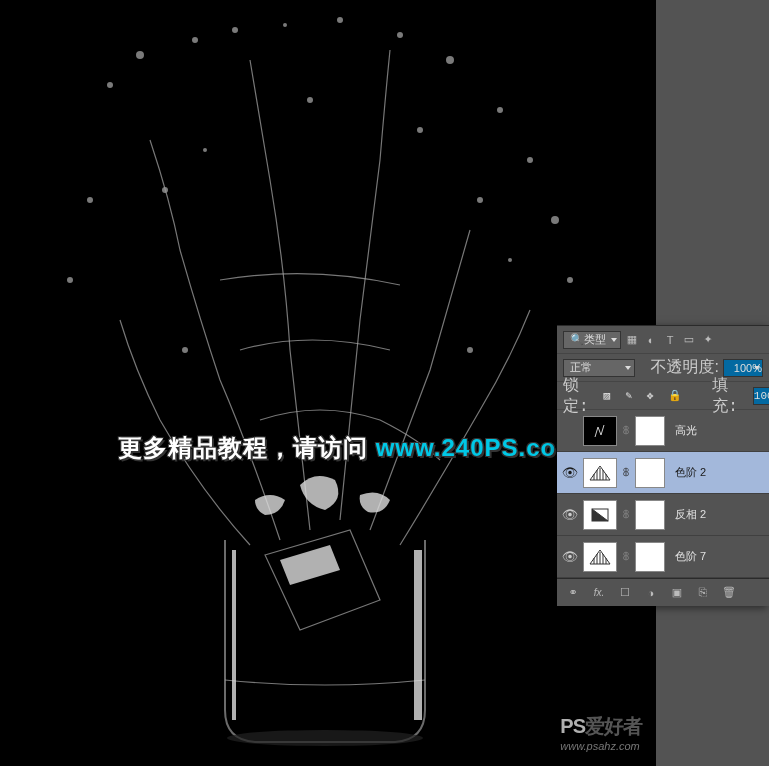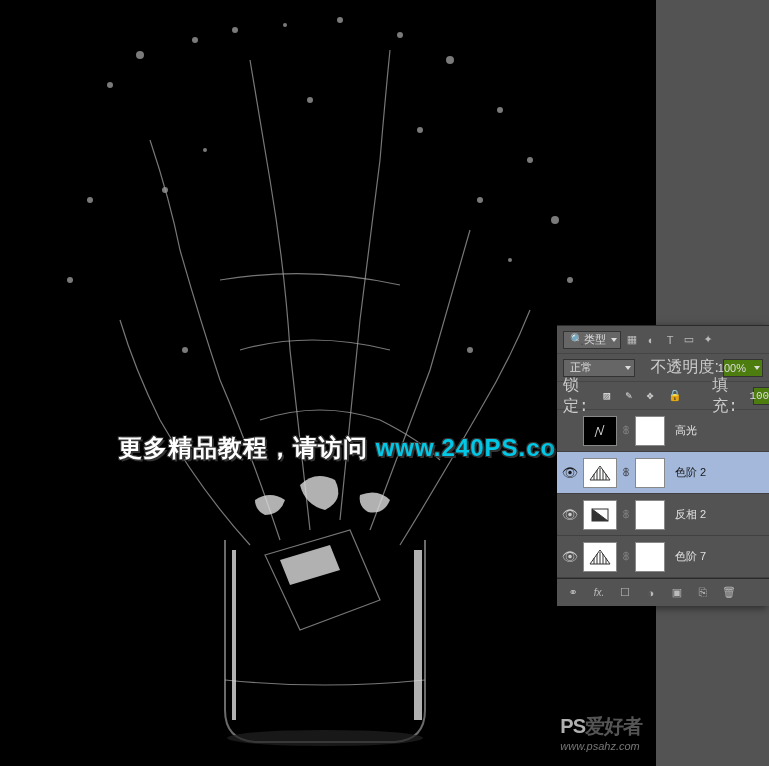--- a/index.html
+++ b/index.html
@@ -33,21 +33,21 @@
   
   .dropdown { background: #666; border: 1px solid #333; color: #ddd; padding: 2px 14px 2px 6px; font-size: 11px; position: relative; height: 18px; display: inline-flex; align-items: center; }
   .dropdown::after { content: ''; position: absolute; right: 3px; top: 6px; border-left: 3px solid transparent; border-right: 3px solid transparent; border-top: 4px solid #ddd; }
   
   .filter-dropdown .magnify { width: 12px; text-align: center; margin-right: 2px; }
   
   .icon-row { display: flex; gap: 5px; align-items: center; }
   .row-icon { width: 14px; height: 14px; display: inline-flex; align-items: center; justify-content: center; color: #bbb; font-size: 11px; }
   
   .lbl { color: #ccc; font-size: 16px; }
-  .pct-input { background: #4d7c0f; border: 1px solid #333; color: #ddd; width: 40px; height: 18px; font-size: 11px; text-align: right; padding-right: 16px; position: relative; display: inline-flex; align-items: center; justify-content: flex-end; }
+  .pct-input { background: #0369a1; border: 1px solid #333; color: #ddd; width: 40px; height: 18px; font-size: 11px; text-align: right; padding-right: 0; position: relative; display: inline-flex; align-items: center; justify-content: flex-end; }
   .pct-input::after { content: ''; position: absolute; right: 2px; top: 6px; border-left: 3px solid transparent; border-right: 3px solid transparent; border-top: 4px solid #ddd; }
   
   .lock-row { gap: 15px; font-family: Liberation Mono, monospace; }
   .lock-row .lock-icon { width: 14px; height: 14px; display: inline-flex; align-items: center; justify-content: center; }
   .spacer { flex: 1; }
   
   
   .layer-list { background: #535353; }
   .layer-item { display: flex; align-items: center; height: 42px; border-bottom: 1px solid #404040; padding: 0 4px; gap: 4px; }
   .layer-item.selected { background: #a3b8db; }

